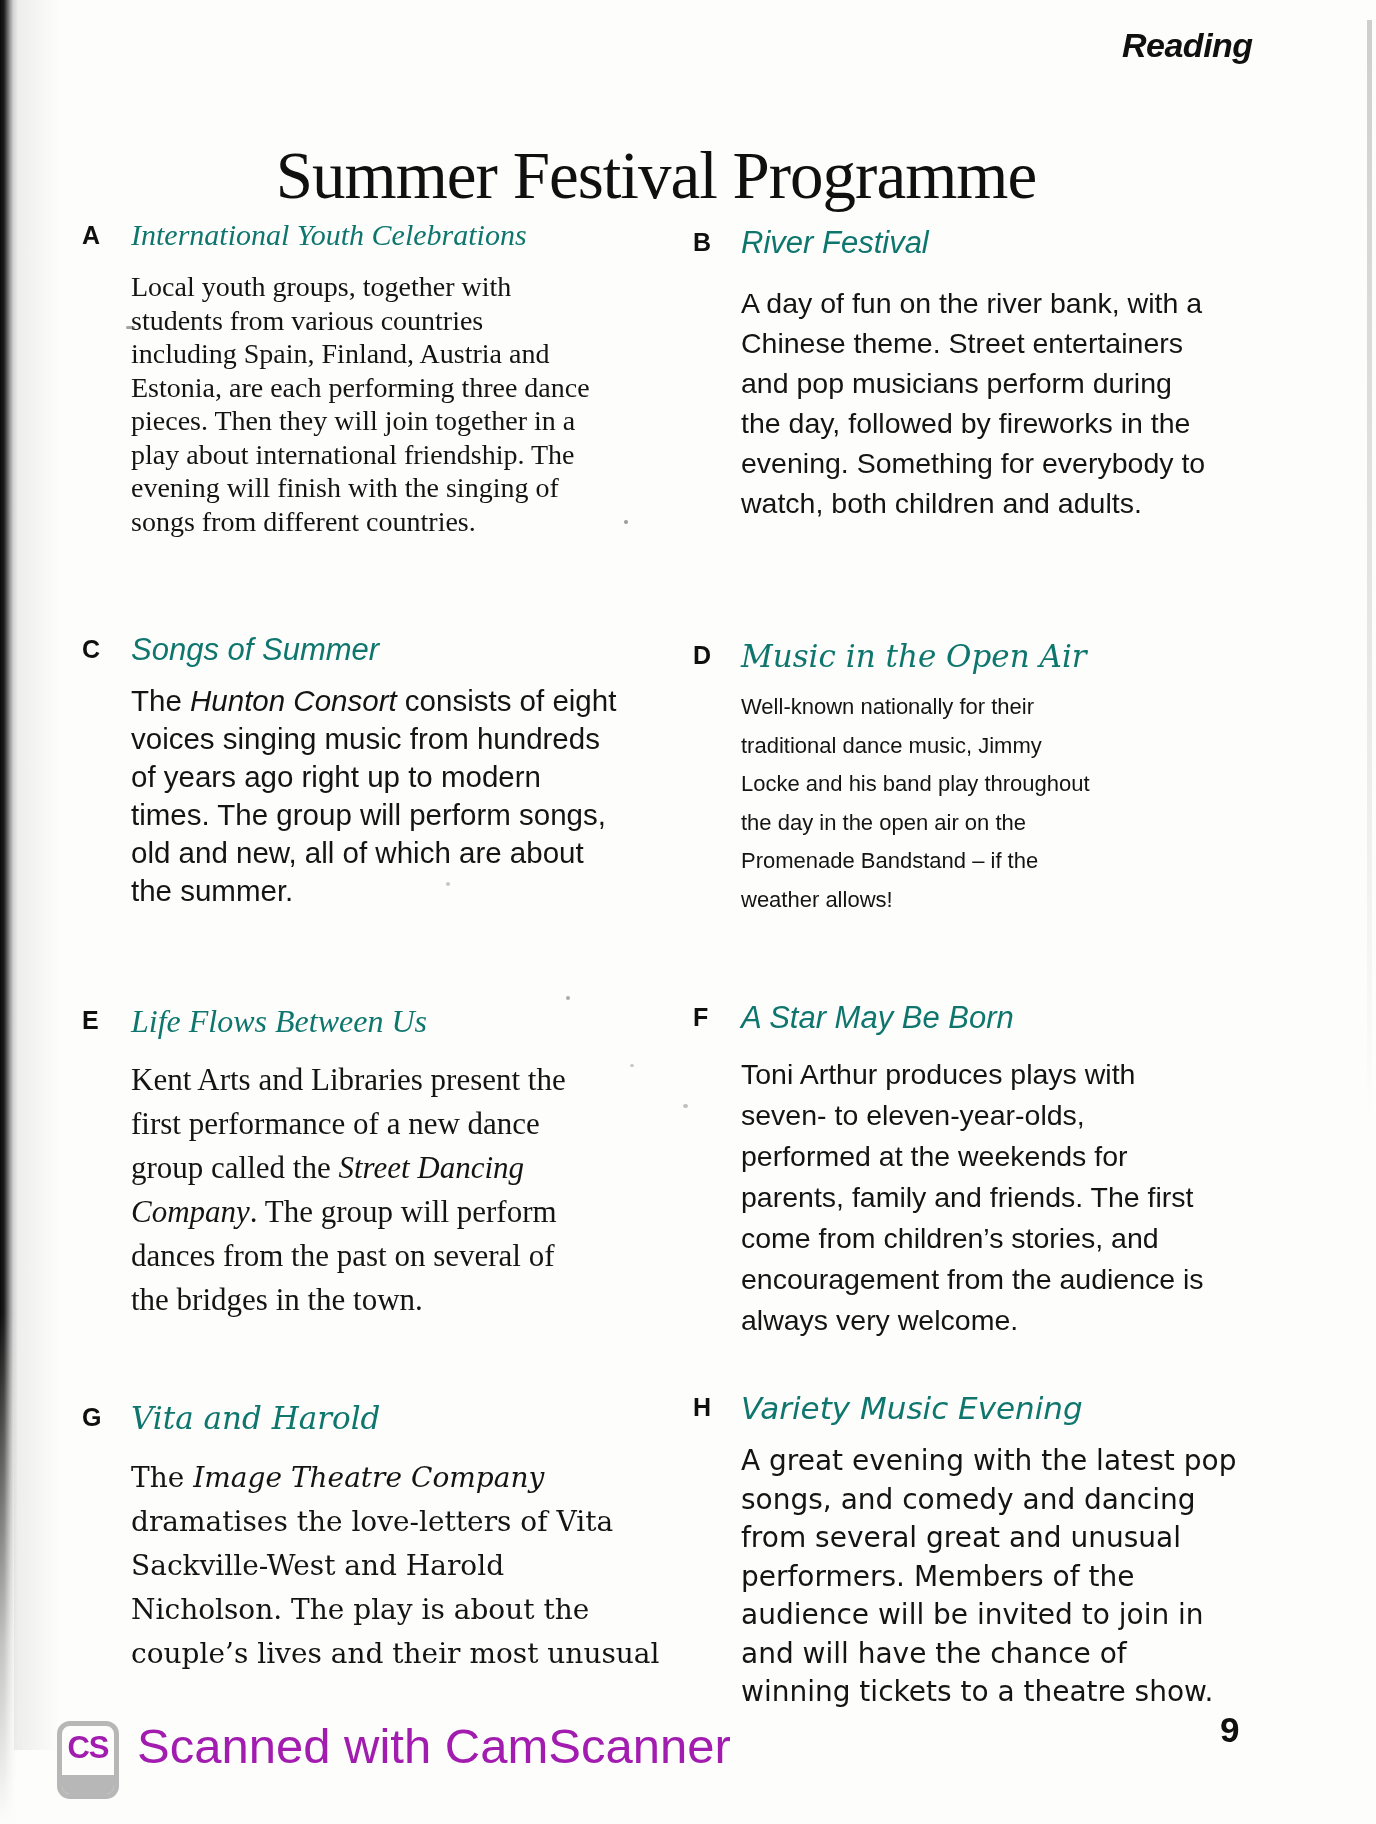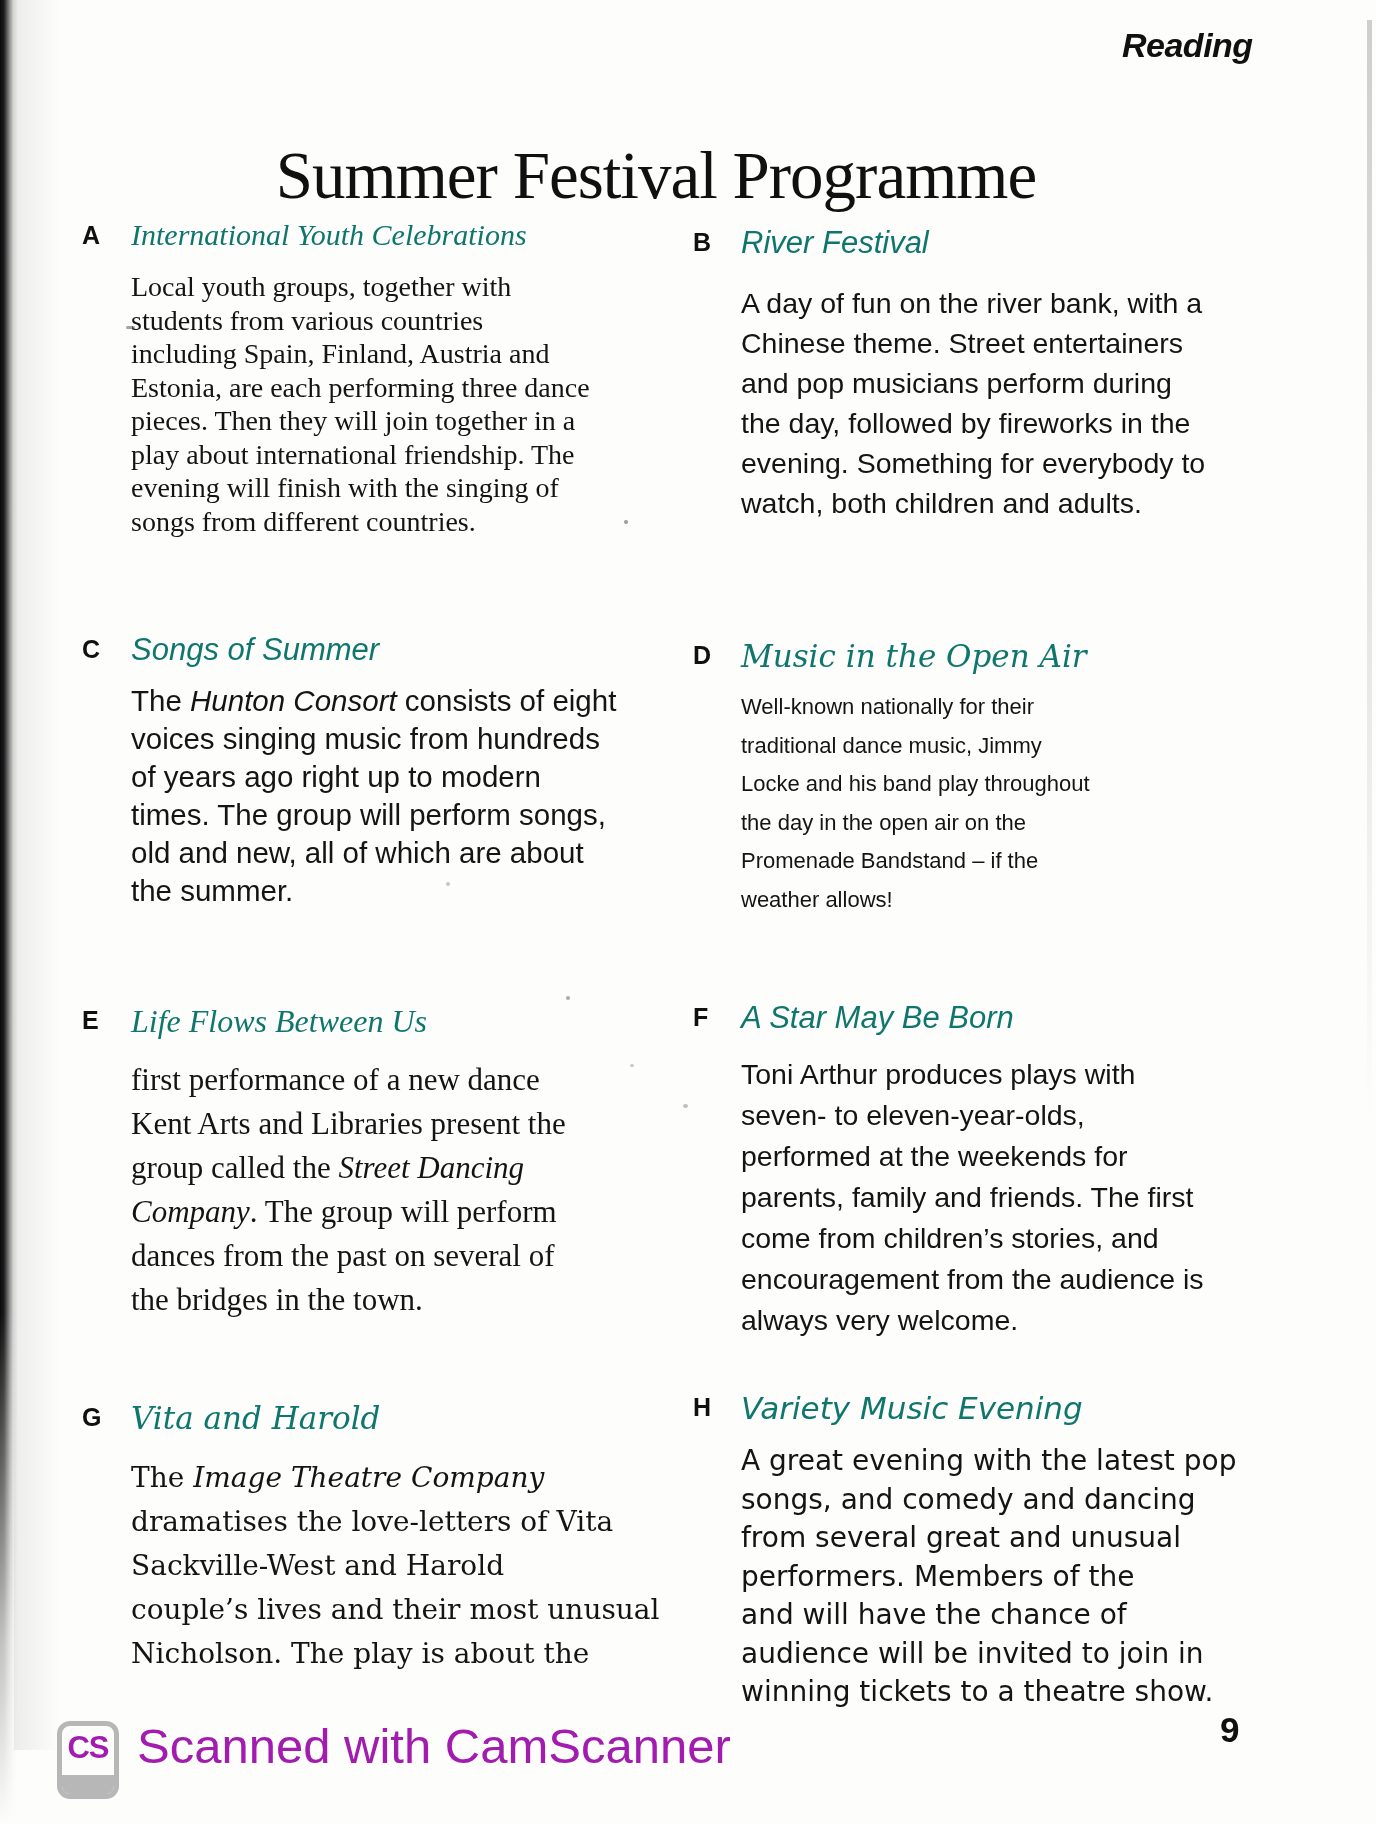--- a/index.html
+++ b/index.html
@@ -173,22 +173,22 @@
       <div class="line"><span>the day in the open air on the</span></div>
       <div class="line"><span>Promenade Bandstand – if the</span></div>
       <div class="line"><span>weather allows!</span></div>
     </div>
 </div>
 
 <div class="section col-l s4">
   <span class="letter">E</span>
   <h2 class="sec-head">Life Flows Between Us</h2>
   <div class="sec-body">
+      <div class="line"><span>Kent Arts and Libraries present the</span></div>
       <div class="line"><span>first performance of a new dance</span></div>
-      <div class="line"><span>Kent Arts and Libraries present the</span></div>
       <div class="line"><span>group called the </span><em>Street Dancing</em></div>
       <div class="line"><em>Company</em><span>. The group will perform</span></div>
       <div class="line"><span>dances from the past on several of</span></div>
       <div class="line"><span>the bridges in the town.</span></div>
     </div>
 </div>
 
 <div class="section col-r s5">
   <span class="letter">F</span>
   <h2 class="sec-head">A Star May Be Born</h2>
@@ -203,35 +203,35 @@
     </div>
 </div>
 
 <div class="section col-l s6">
   <span class="letter">G</span>
   <h2 class="sec-head">Vita and Harold</h2>
   <div class="sec-body">
       <div class="line"><span>The </span><em>Image Theatre Company</em></div>
       <div class="line"><span>dramatises the love-letters of Vita</span></div>
       <div class="line"><span>Sackville-West and Harold</span></div>
+      <div class="line"><span>Nicholson. The play is about the</span></div>
       <div class="line"><span>couple’s lives and their most unusual</span></div>
-      <div class="line"><span>Nicholson. The play is about the</span></div>
     </div>
 </div>
 
 <div class="section col-r s7">
   <span class="letter">H</span>
   <h2 class="sec-head">Variety Music Evening</h2>
   <div class="sec-body">
       <div class="line"><span>A great evening with the latest pop</span></div>
       <div class="line"><span>songs, and comedy and dancing</span></div>
       <div class="line"><span>from several great and unusual</span></div>
       <div class="line"><span>performers. Members of the</span></div>
+      <div class="line"><span>audience will be invited to join in</span></div>
       <div class="line"><span>and will have the chance of</span></div>
-      <div class="line"><span>audience will be invited to join in</span></div>
       <div class="line"><span>winning tickets to a theatre show.</span></div>
     </div>
 </div>
 
 <div class="cs-badge">
   <div class="cs-text">CS</div>
   <div class="cs-strip"></div>
 </div>
 <div class="watermark-text">Scanned with CamScanner</div>
 <div class="page-number">9</div>

